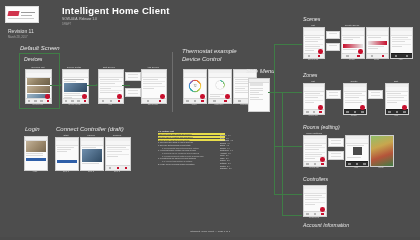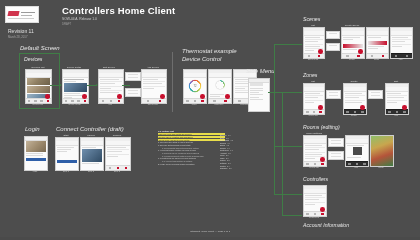--- a/index.html
+++ b/index.html
@@ -102,21 +102,21 @@
 <body>
 
 <div id="board">
 
   <div class="logo">
     <div class="mark"></div>
     <div class="l1"></div>
     <div class="l2"></div>
     <div class="l3"></div>
   </div>
-  <div class="doc-title">Controllers Home Client</div>
+  <div class="doc-title">Intelligent Home Client</div>
   <div class="doc-sub">SOW-04 A. Release 1.0</div>
   <div class="doc-sub2">DRAFT</div>
   <div class="rev">Revision 11</div>
   <div class="rev-date">March 28, 2017</div>
 
   <div class="slabel" style="left:20px;top:45px;">Default Screen</div>
   <div class="grp" style="left:19px;top:53px;width:39px;height:54px;"></div>
   <div class="slabel sm" style="left:24px;top:56px;">Devices</div>
 
   <div class="ttl" style="left:24px;top:66px;width:28px;">Devices List</div>

